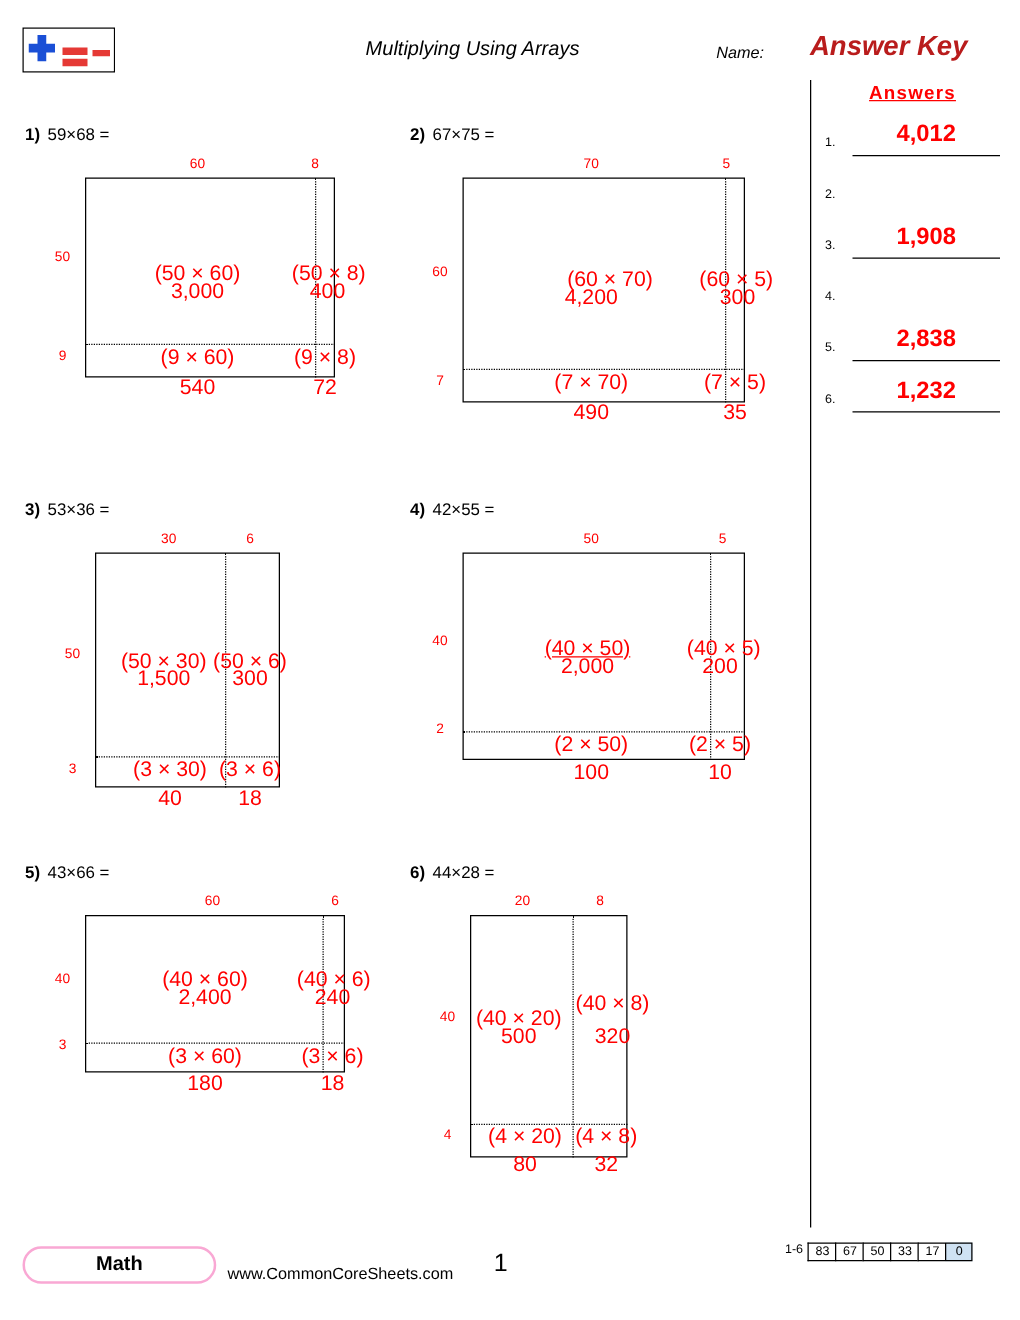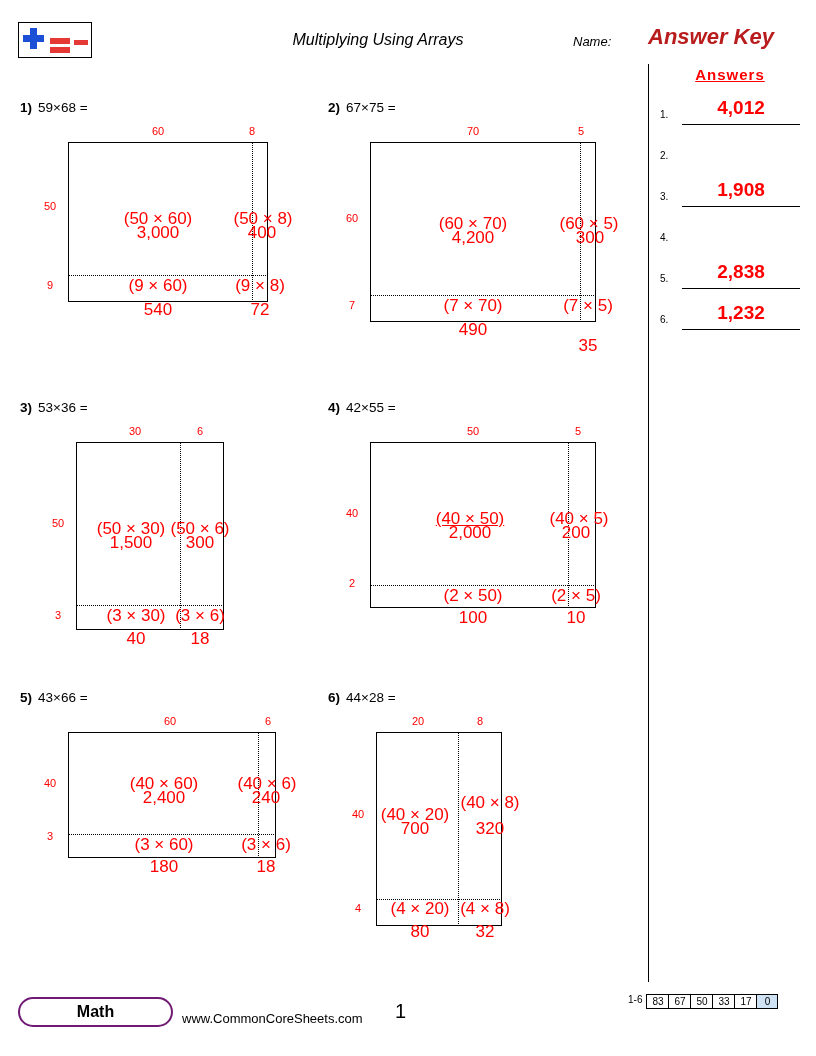--- a/index.html
+++ b/index.html
@@ -119,21 +119,21 @@
     color: #ff0000;
     font-size: 17px;
     text-align: center;
     white-space: nowrap;
     line-height: 13px;
   }
   
   .footer-math {
     position: absolute; left: 18px; top: 997px;
     width: 155px; height: 30px;
-    border: 2px solid #701a75;
+    border: 2px solid #f9a8d4;
     border-radius: 15px;
     text-align: center;
     line-height: 26px;
     font-weight: bold;
     font-size: 16px;
   }
   .footer-url {
     position: absolute; left: 182px; top: 1011px;
     font-size: 13px;
   }
@@ -252,31 +252,31 @@
     <div class="array-wrap" style="top:22px;">
       <div class="arr" style="left:42px; top:20px; width:226px; height:180px;"></div>
       <div class="vline" style="left:252px; top:20px; height:180px;"></div>
       <div class="hline" style="left:42px; top:173px; width:226px;"></div>
 
       <div class="lbl" style="left:125px; top:3px; width:40px;">70</div>
       <div class="lbl" style="left:243px; top:3px; width:20px;">5</div>
       <div class="lbl" style="left:12px; top:90px; width:24px;">60</div>
       <div class="lbl" style="left:12px; top:177px; width:24px;">7</div>
 
-      <div class="cell" style="left:95px; top:95px; width:100px;">(60 × 70)</div>
+      <div class="cell" style="left:110px; top:95px; width:100px;">(60 × 70)</div>
       <div class="cell" style="left:95px; top:109px; width:100px;">4,200</div>
 
       <div class="cell" style="left:218px; top:95px; width:86px;">(60 × 5)</div>
       <div class="cell" style="left:232px; top:109px; width:60px;">300</div>
 
       <div class="cell" style="left:105px; top:177px; width:80px;">(7 × 70)</div>
       <div class="cell" style="left:105px; top:201px; width:80px;">490</div>
 
       <div class="cell" style="left:222px; top:177px; width:76px;">(7 × 5)</div>
-      <div class="cell" style="left:222px; top:201px; width:76px;margin-top:16px;">35</div>
+      <div class="cell" style="left:222px; top:201px; width:76px;">35</div>
     </div>
   </div>
 
   <div class="problem" style="left:20px; top:400px; width:300px; height:240px;">
     <div class="p-head">
       <span class="pnum">3)</span><span>53×36 =</span>
     </div>
     <div class="array-wrap" style="top:22px;">
       <div class="arr" style="left:56px; top:20px; width:148px; height:188px;"></div>
       <div class="vline" style="left:160px; top:20px; height:188px;"></div>
@@ -365,21 +365,21 @@
       <div class="arr" style="left:48px; top:20px; width:126px; height:194px;"></div>
       <div class="vline" style="left:130px; top:20px; height:194px;"></div>
       <div class="hline" style="left:48px; top:187px; width:126px;"></div>
 
       <div class="lbl" style="left:75px; top:3px; width:30px;">20</div>
       <div class="lbl" style="left:142px; top:3px; width:20px;">8</div>
       <div class="lbl" style="left:18px; top:96px; width:24px;">40</div>
       <div class="lbl" style="left:18px; top:190px; width:24px;">4</div>
 
       <div class="cell" style="left:44px; top:96px; width:86px;">(40 × 20)</div>
-      <div class="cell" style="left:44px; top:110px; width:86px;">700</div>
+      <div class="cell" style="left:44px; top:110px; width:86px;">500</div>
 
       <div class="cell" style="left:124px; top:84px; width:76px;">(40 × 8)</div>
       <div class="cell" style="left:124px; top:110px; width:76px;">320</div>
 
       <div class="cell" style="left:56px; top:190px; width:72px;">(4 × 20)</div>
       <div class="cell" style="left:56px; top:213px; width:72px;">80</div>
 
       <div class="cell" style="left:122px; top:190px; width:70px;">(4 × 8)</div>
       <div class="cell" style="left:122px; top:213px; width:70px;">32</div>
     </div>

